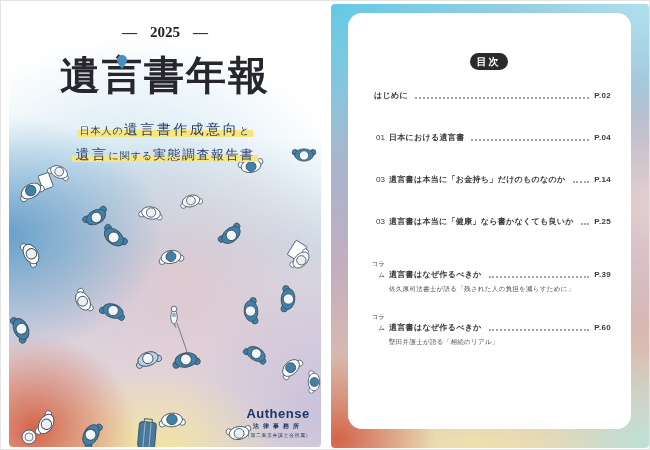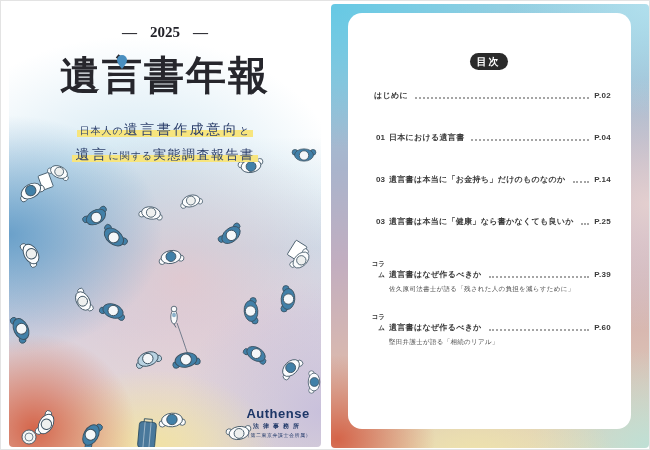--- a/index.html
+++ b/index.html
@@ -49,21 +49,21 @@
   }
   .toc-card { position:absolute; left:17px; top:9px; width:283px; height:416px; background:#ffffff; border-radius:14px;
     padding:40px 20px 0 18px; }
   .toc-badge { width:38px; height:17px; border-radius:9px; background:#2b2b2b; color:#ffffff; font-size:10px; font-weight:700;
     letter-spacing:2px; display:flex; align-items:center; justify-content:center; margin:0 auto; }
   .toc-list { margin-top:20px; }
   .toc-row { margin-bottom:31px; }
   .toc-row.has-subtitle { margin-bottom:18px; }
   .toc-line { display:flex; align-items:flex-end; line-height:11px; }
   .toc-row.no-label .toc-line { padding-left:8px;margin-top:12px; }
-  .toc-label { flex:0 0 19px; text-align:right; margin-right:4px; font-size:8px; font-weight:700; color:#3a3a3a; }
+  .toc-label { flex:0 0 19px; text-align:right; margin-right:4px; font-size:8px; font-weight:400; color:#3a3a3a; }
   .toc-label.col-label { font-size:6.5px; letter-spacing:0; }
   .toc-title { font-size:8px; font-weight:700; color:#3a3a3a; letter-spacing:.3px; white-space:nowrap; }
   .toc-dots { flex:1 1 auto; min-width:8px; border-bottom:2px dotted #a5a5a5; margin:0 5px 2px 7px; }
   .toc-page { flex:0 0 auto; font-size:8px; font-weight:700; color:#3a3a3a; letter-spacing:.3px; }
   .toc-subtitle { font-size:6.5px; line-height:9px; color:#4c4c4c; margin-top:4px; padding-left:23px; letter-spacing:.3px; white-space:nowrap; }
 </style>
 </head>
 <body>
 
 <div class="canvas">

